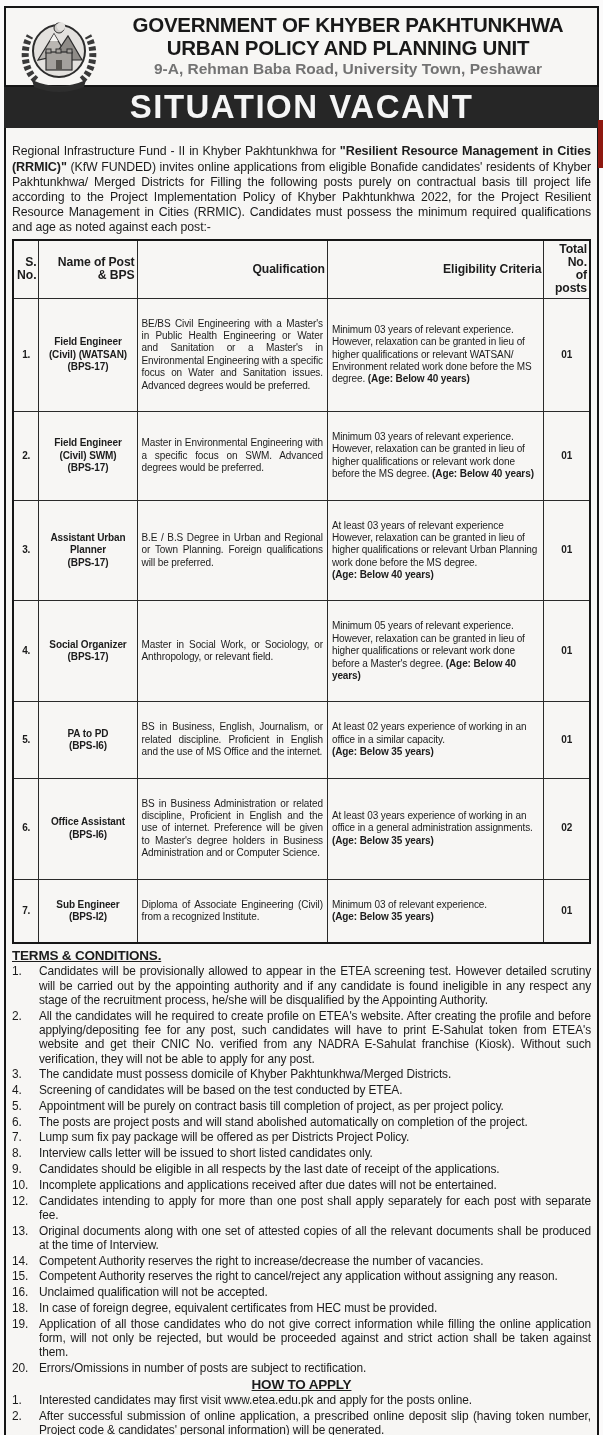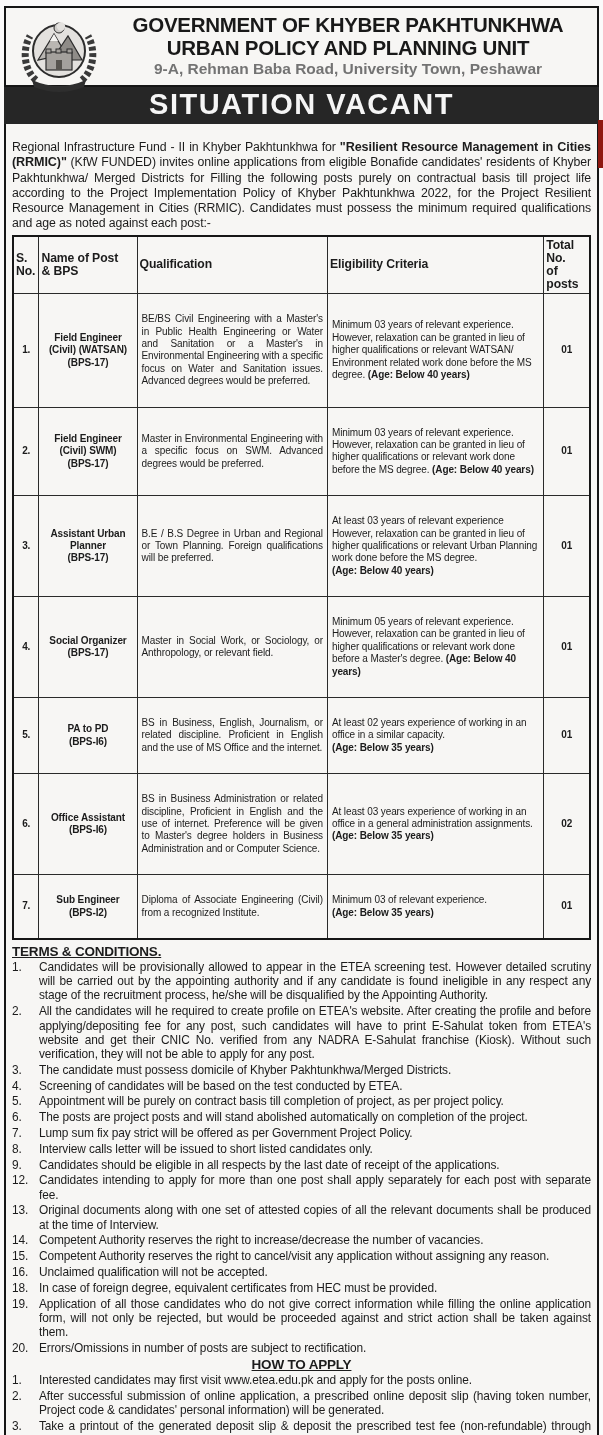--- a/index.html
+++ b/index.html
@@ -28,21 +28,21 @@
     font-weight:bold; font-size:20.5px; letter-spacing:-0.3px;
     color:#191919; line-height:1.13;
     margin-left:86px;
   }
   .hdr-l4{
     font-weight:bold; font-size:15.5px; color:#737373; margin-left:86px;
     line-height:1.2; margin-top:1px;
   }
   .banner{
     background:#262626; color:#f5f5f5;
-    text-align:center; font-weight:bold; font-size:29px;
+    text-align:center; font-weight:bold; font-size:33px;
     letter-spacing:1.5px; padding:2px 0 3px 0; line-height:1.1;
   }
   .red-mark{
     position:absolute; right:0; top:120px; width:5px; height:48px;
     background:#8e1810;
   }
   
   .content-box{
     border:2px solid #161616; border-top:none;
     background:#f7f6f4;
@@ -58,21 +58,21 @@
     width:100%; border-collapse:collapse; table-layout:fixed;
     border:2px solid #161616;
     margin:0 0 4px 0;
   }
   table.jobs th, table.jobs td{
     border:1.4px solid #2a2a2a;
     padding:19px 4px; vertical-align:middle;
     font-size:10px; line-height:1.24; letter-spacing:-0.1px;
   }
   table.jobs th{
-    font-weight:bold; text-align:left; white-space:pre-line;
+    font-weight:bold; text-align:right; white-space:pre-line;
     font-size:12.2px; line-height:1.08; padding:2px 2px;
   }
   col.c-sno{width:4.5%;}
   col.c-post{width:17%;}
   col.c-qual{width:33%;}
   col.c-elig{width:37.5%;}
   col.c-tot{width:8%;}
   td.sno{text-align:center; font-weight:bold;}
   td.post{text-align:center; font-weight:bold; white-space:pre-line;}
   td.qual{text-align:justify;}
@@ -237,45 +237,49 @@
         <div class="list-row">
           <span class="list-num">5.</span>
           <span class="list-txt">Appointment will be purely on contract basis till completion of project, as per project policy.</span>
         </div>
         <div class="list-row">
           <span class="list-num">6.</span>
           <span class="list-txt">The posts are project posts and will stand abolished automatically on completion of the project.</span>
         </div>
         <div class="list-row">
           <span class="list-num">7.</span>
-          <span class="list-txt">Lump sum fix pay strict will be offered as per Government  Project  Policy.</span>
+          <span class="list-txt">Lump sum fix pay package will be offered as per Districts  Project  Policy.</span>
         </div>
         <div class="list-row">
           <span class="list-num">8.</span>
           <span class="list-txt">Interview calls letter will be issued to short listed candidates only.</span>
         </div>
         <div class="list-row">
           <span class="list-num">9.</span>
           <span class="list-txt">Candidates should be eligible in all respects by the last date of receipt of the applications.</span>
         </div>
         <div class="list-row">
+          <span class="list-num">10.</span>
+          <span class="list-txt">Incomplete applications and applications received after due dates will not be entertained.</span>
+        </div>
+        <div class="list-row">
           <span class="list-num">12.</span>
           <span class="list-txt">Candidates intending to apply for more than one post shall apply separately for each post with separate fee.</span>
         </div>
         <div class="list-row">
           <span class="list-num">13.</span>
           <span class="list-txt">Original documents along with one set of attested copies of all the relevant documents shall be produced at the time of Interview.</span>
         </div>
         <div class="list-row">
           <span class="list-num">14.</span>
           <span class="list-txt">Competent Authority reserves the right to increase/decrease the number of vacancies.</span>
         </div>
         <div class="list-row">
           <span class="list-num">15.</span>
-          <span class="list-txt">Competent Authority reserves the right to cancel/visit any application without assigning any reason.</span>
+          <span class="list-txt">Competent Authority reserves the right to cancel/reject any application without assigning any reason.</span>
         </div>
         <div class="list-row">
           <span class="list-num">16.</span>
           <span class="list-txt">Unclaimed qualification will not be accepted.</span>
         </div>
         <div class="list-row">
           <span class="list-num">18.</span>
           <span class="list-txt">In case of foreign degree, equivalent certificates from HEC must be provided.</span>
         </div>
         <div class="list-row">

